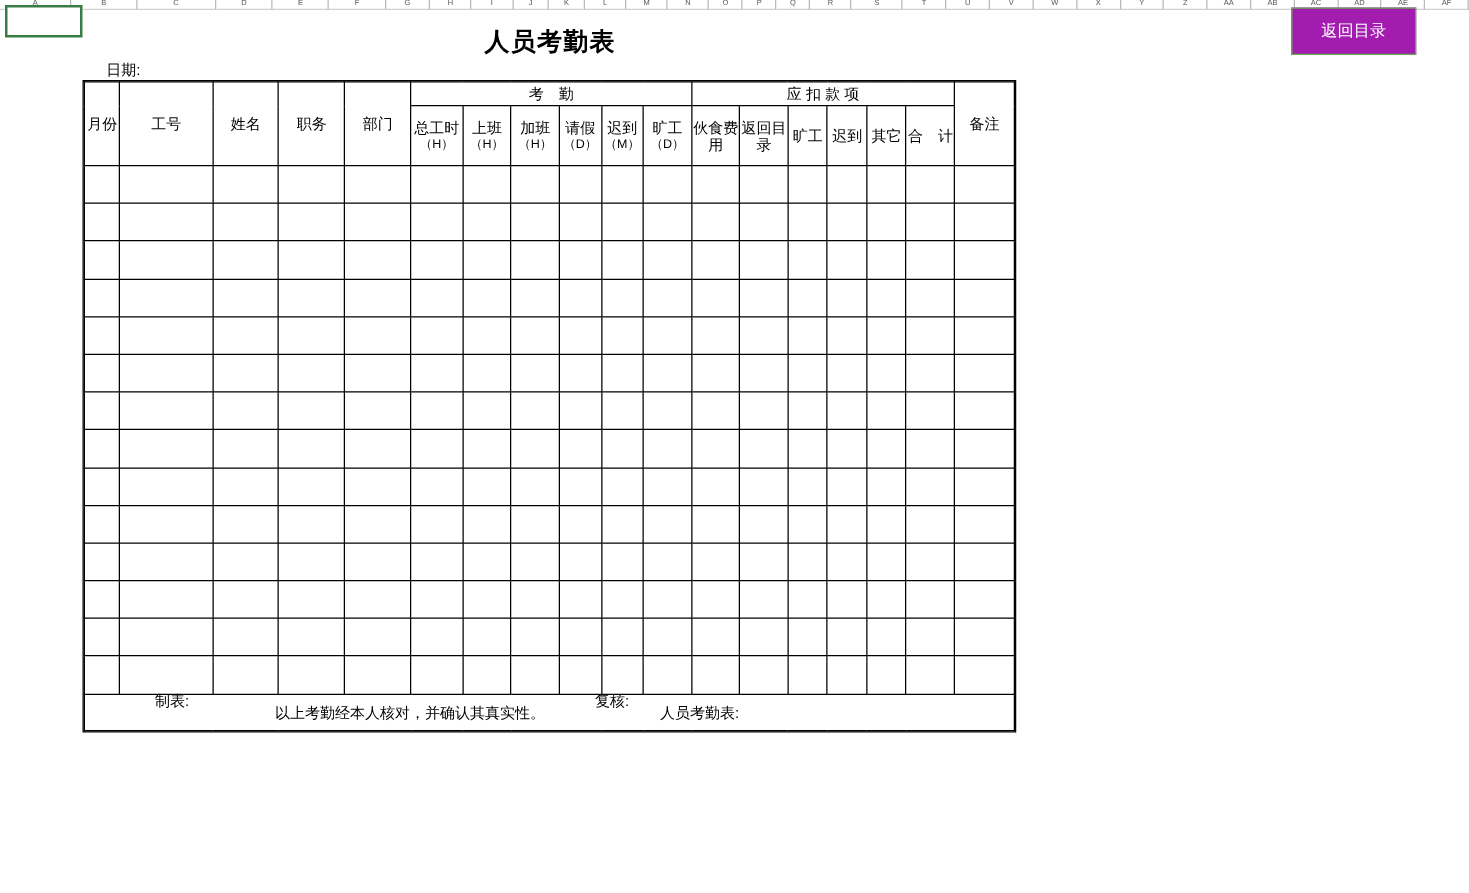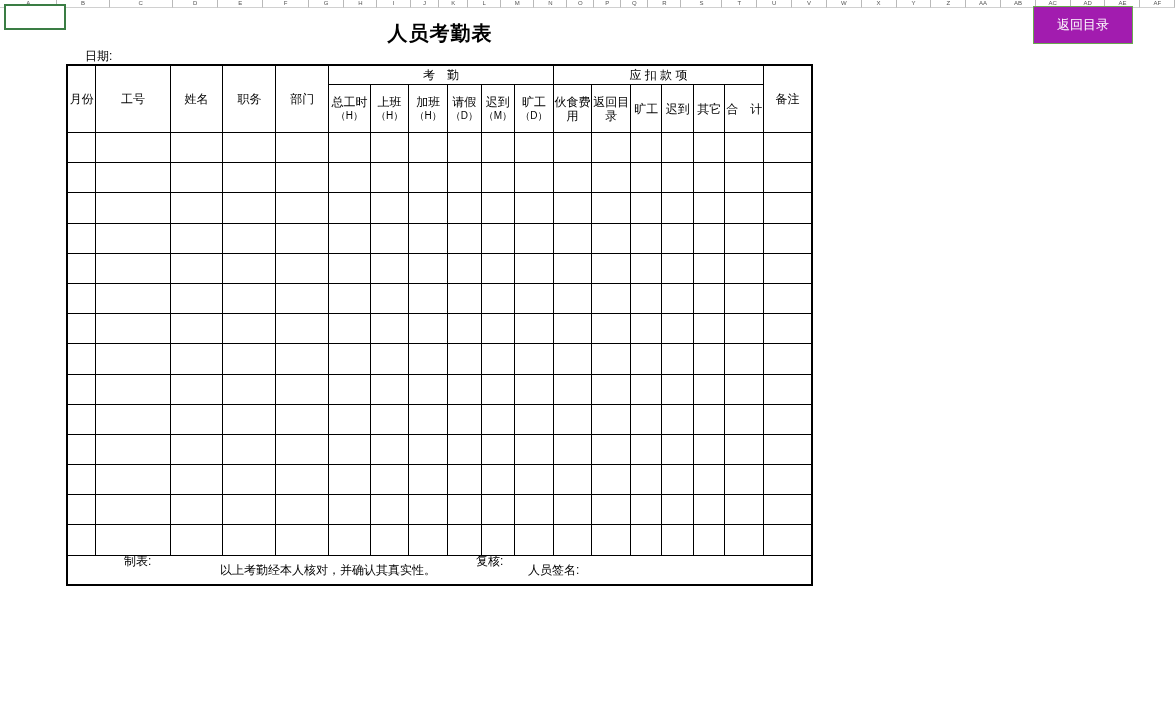--- a/index.html
+++ b/index.html
@@ -551,21 +551,21 @@
           <td></td>
           <td></td>
           <td></td>
           <td></td>
           <td></td>
         </tr>
         <tr class="foot-row">
         <td colspan="18">
           <div class="foot-inner">
             <div class="foot-note">以上考勤经本人核对，并确认其真实性。</div>
-            <div class="foot-sign">人员签名:</div>
+            <div class="foot-sign">人员考勤表:</div>
           </div>
         </td>
       </tr>
     </tbody>
   </table>
 </div>
 
 <div class="maker-label">制表:</div>
 <div class="review-label">复核:</div>
 

